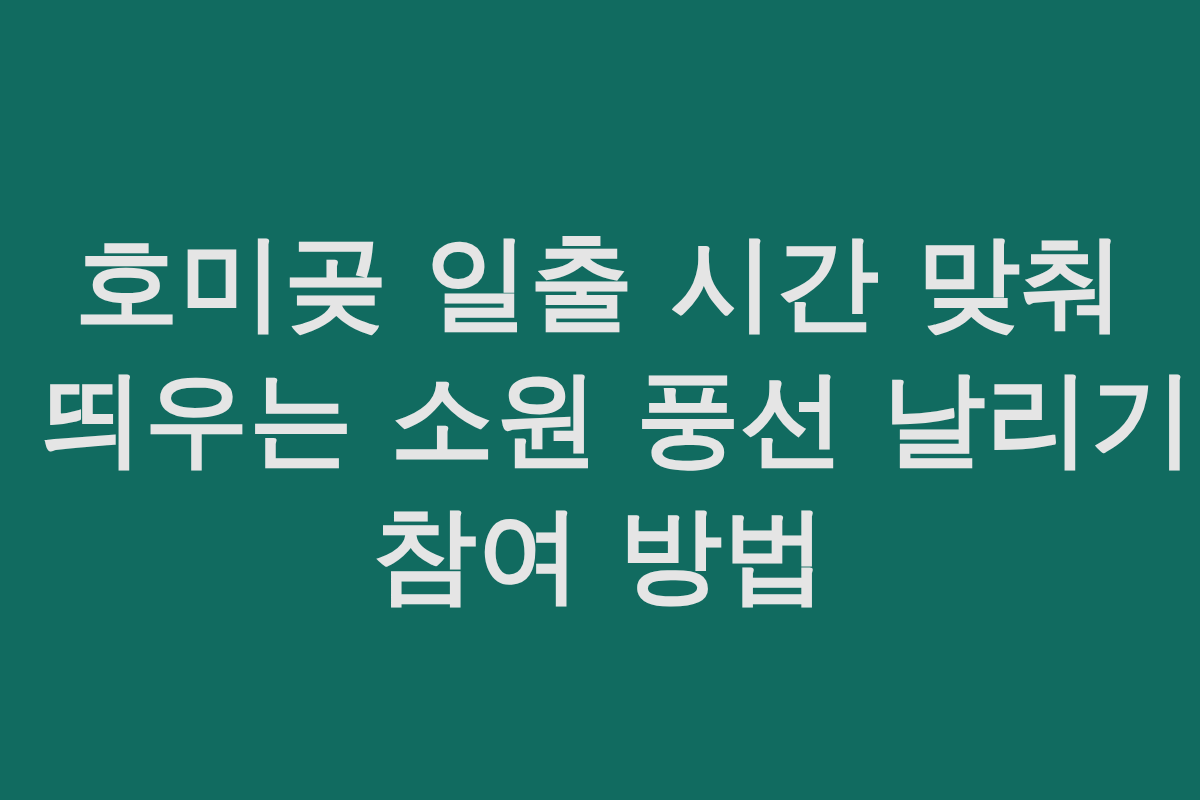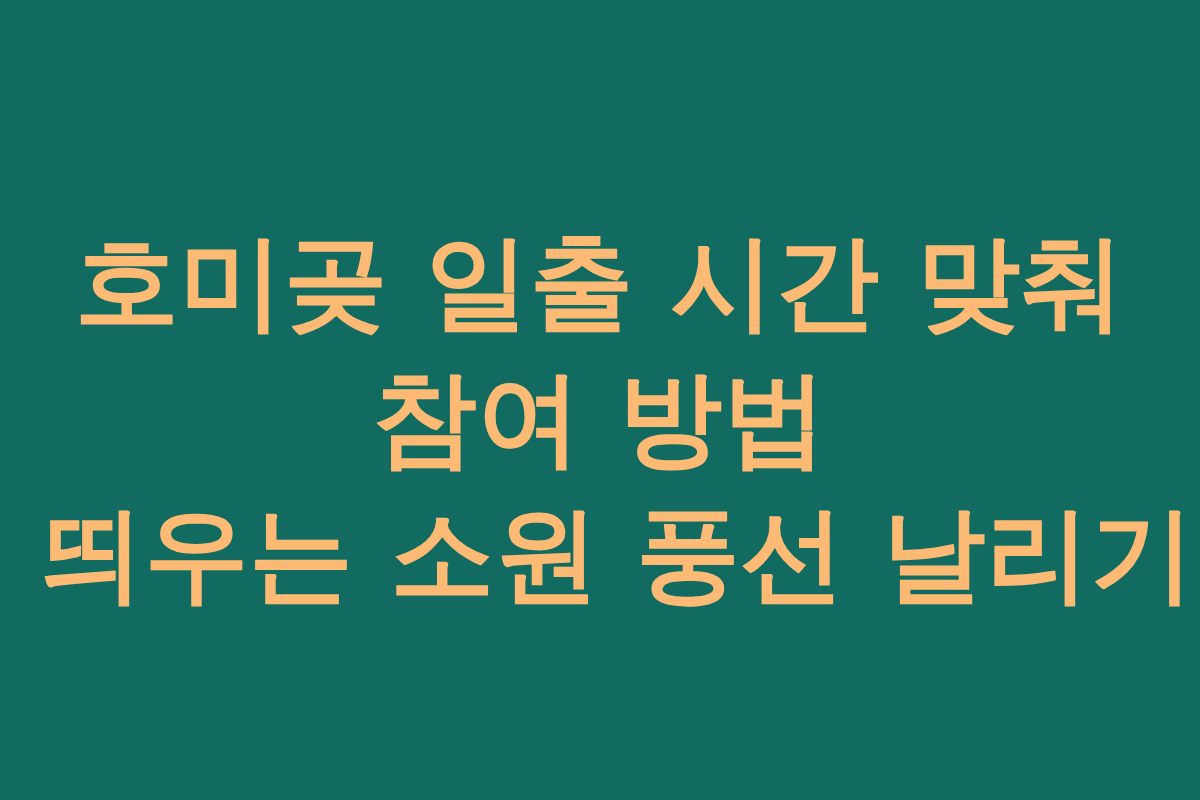--- a/index.html
+++ b/index.html
@@ -45,19 +45,19 @@
   #headline .line {
     display: block;
     white-space: nowrap;
   }
 </style>
 </head>
 <body>
 
 <div id="card" style="background: rgb(17, 107, 96);">
 
-  <h1 id="headline" style="color: #fdba74; text-align: center;">
+  <h1 id="headline" style="color: #e5e5e5; text-align: center;">
     <span class="line">호미곶 일출 시간 맞춰</span>
+    <span class="line">띄우는 소원 풍선 날리기</span>
     <span class="line">참여 방법</span>
-    <span class="line">띄우는 소원 풍선 날리기</span>
   </h1>
 
 </div>
 
 </body></html>

